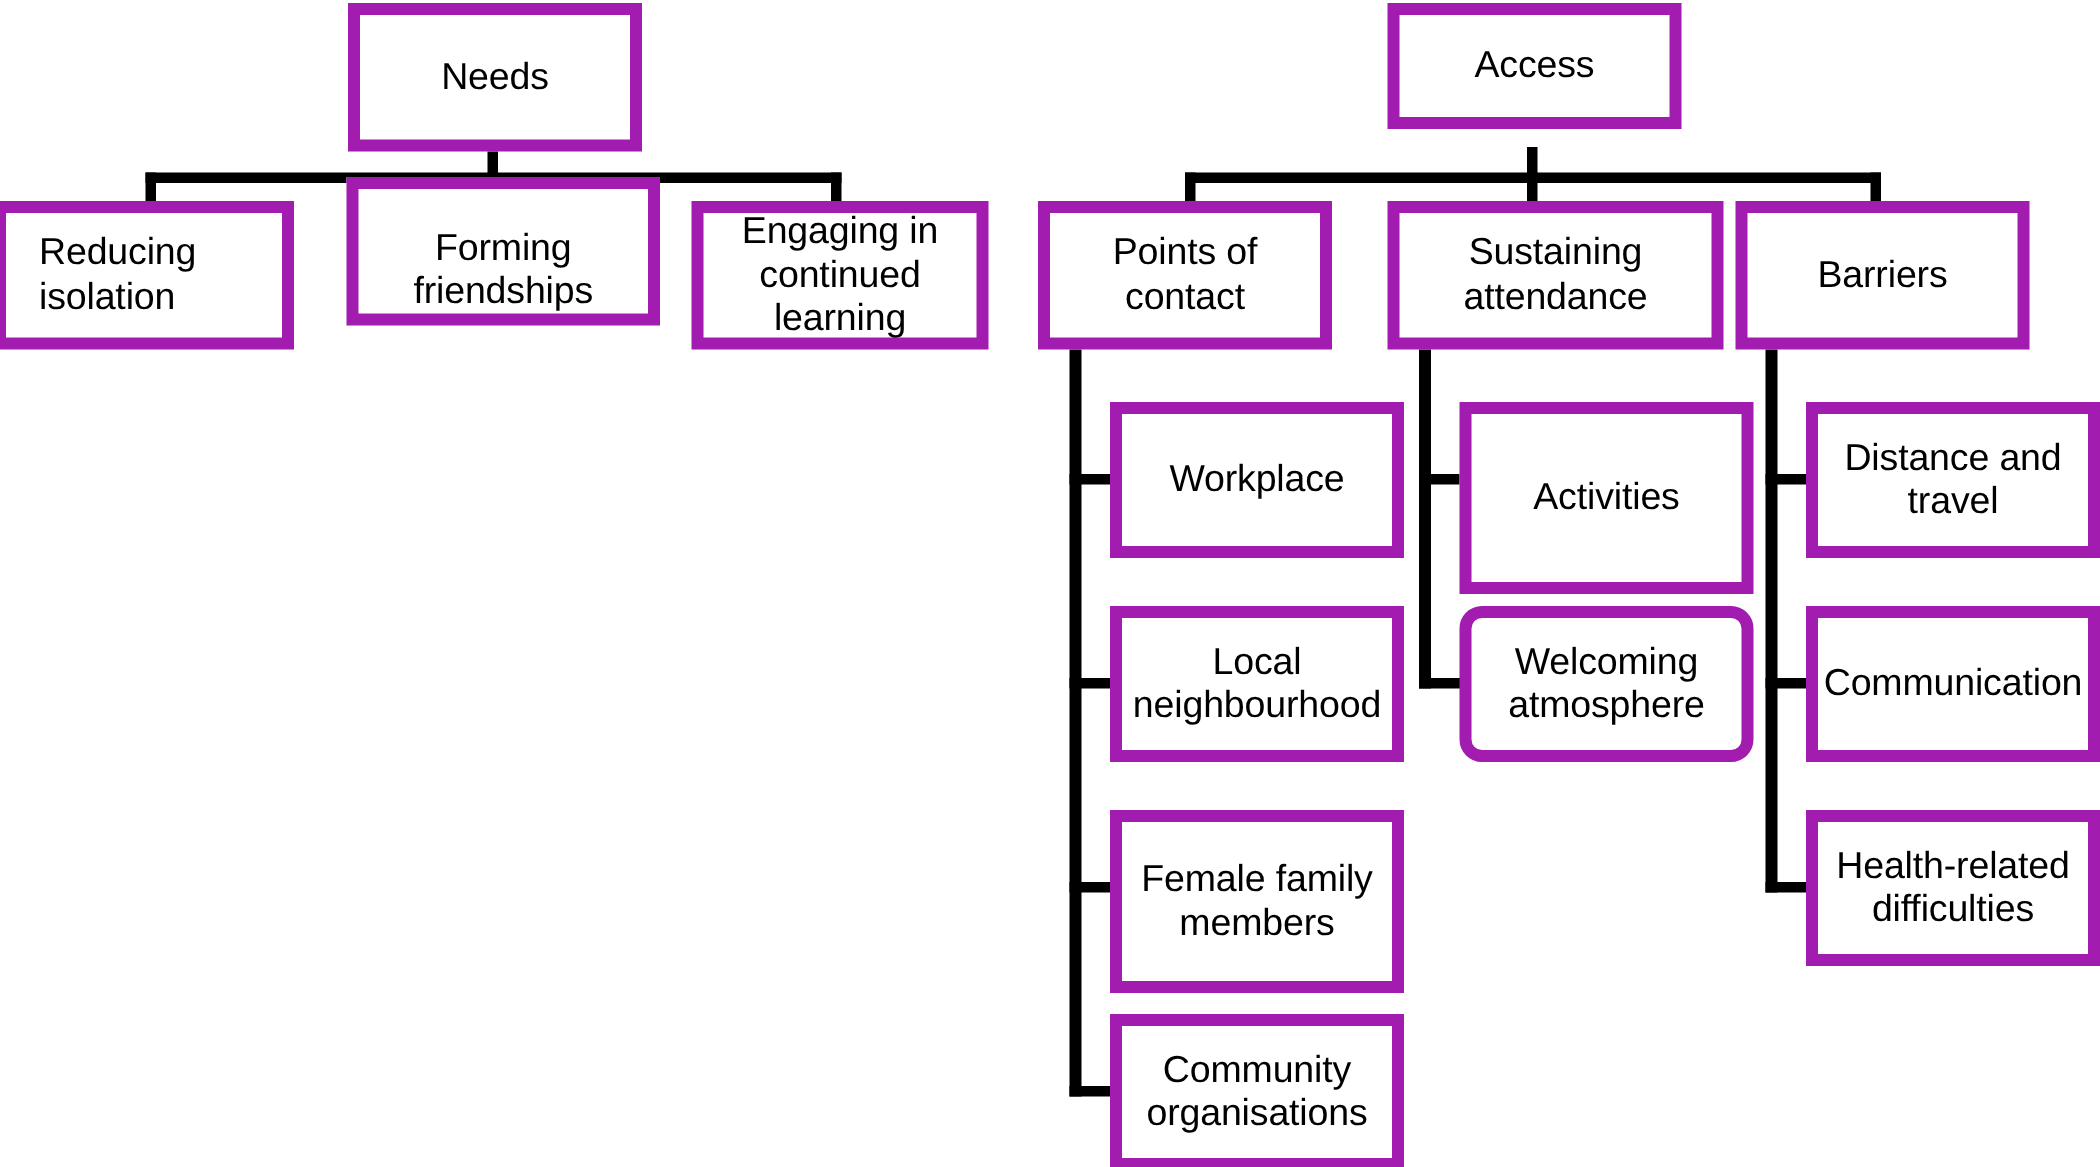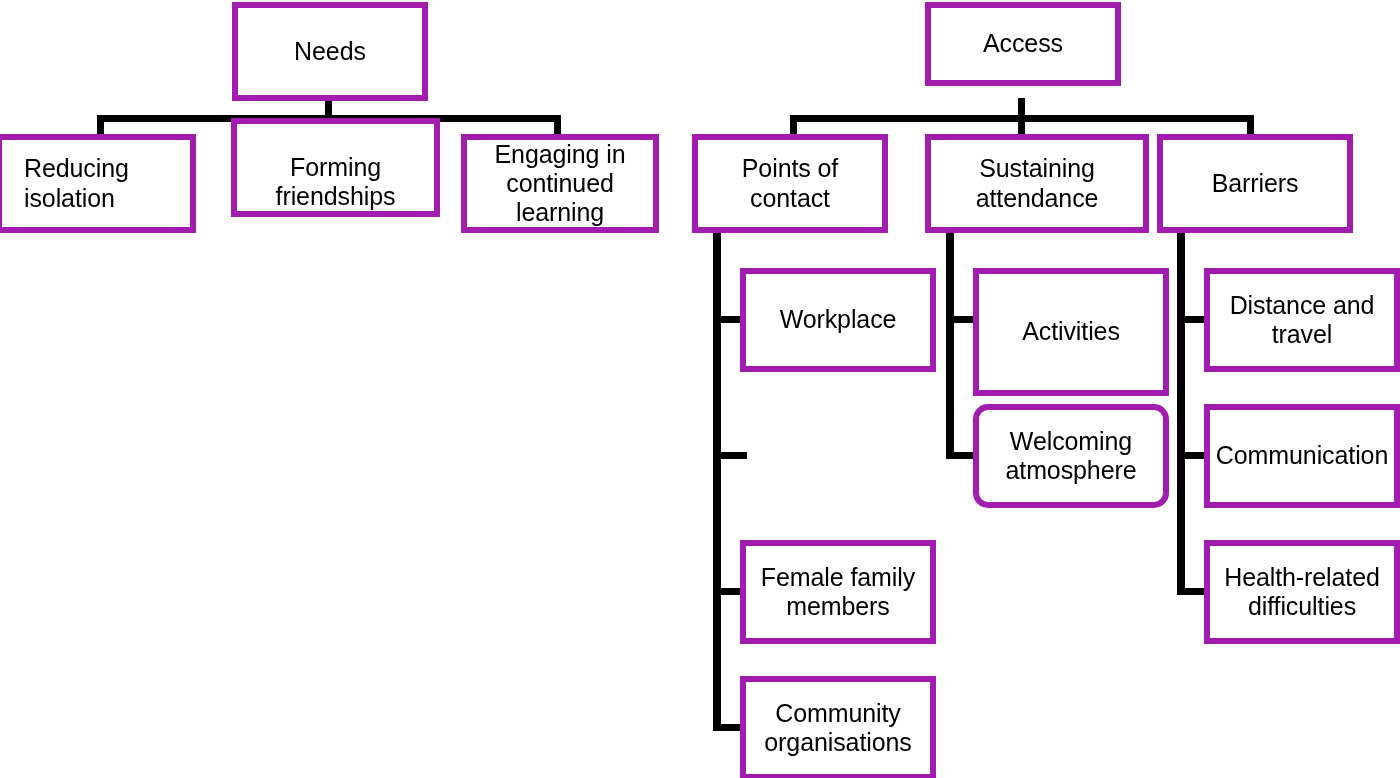--- a/index.html
+++ b/index.html
@@ -15,21 +15,21 @@
     position: relative;
     width: 1400px;
     height: 778px;
     background: #ffffff;
     overflow: hidden;
   }
   .node {
     position: absolute;
     box-sizing: border-box;
     background: #ffffff;
-    border: 6px solid #a21caf;
+    border: 8px solid #a21caf;
     display: flex;
     align-items: center;
     justify-content: center;
     text-align: center;
     z-index: 5;
   }
   .node .label {
     display: block;
     font-size: 25px;
     line-height: 1.17;
@@ -110,21 +110,25 @@
 
   <div class="conn" style="left:713px; top:228px; width:8px; height:503px;"></div>
   <div class="conn" style="left:713px; top:316px; width:34px; height:7px;"></div>
   <div class="conn" style="left:713px; top:452px; width:34px; height:7px;"></div>
   <div class="conn" style="left:713px; top:588px; width:34px; height:7px;"></div>
   <div class="conn" style="left:713px; top:724px; width:34px; height:7px;"></div>
 
   <div class="node" style="left:740px; top:268px; width:196px; height:104px;">
     <span class="label">Workplace</span>
   </div>
-  <div class="node" style="left:740px; top:540px; width:196px; height:104px;">
+  <div class="node" style="left:740px; top:404px; width:196px; height:104px;">
+    <span class="label">Local
+neighbourhood</span>
+  </div>
+  <div class="node" style="left:740px; top:540px; width:196px; height:122px;">
     <span class="label">Female family
 members</span>
   </div>
   <div class="node" style="left:740px; top:676px; width:196px; height:104px;">
     <span class="label">Community
 organisations</span>
   </div>
 
   <div class="conn" style="left:946px; top:228px; width:8px; height:231px;"></div>
   <div class="conn" style="left:946px; top:316px; width:34px; height:7px;"></div>

